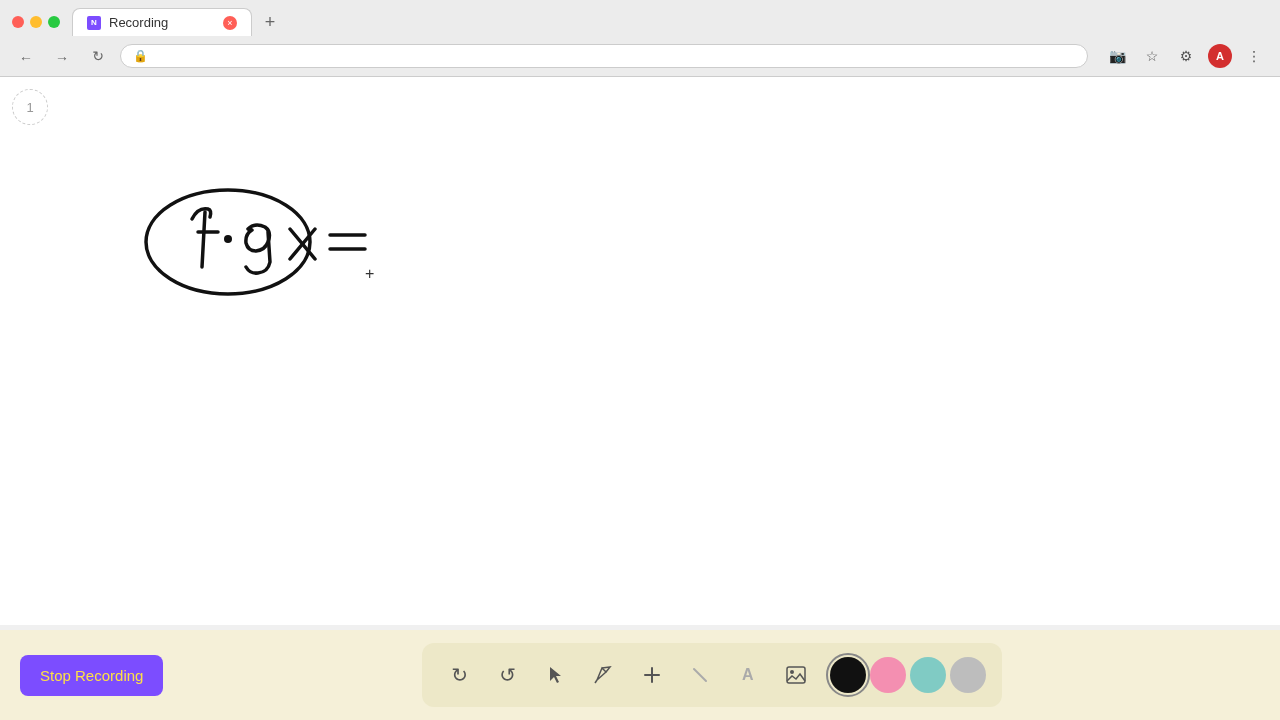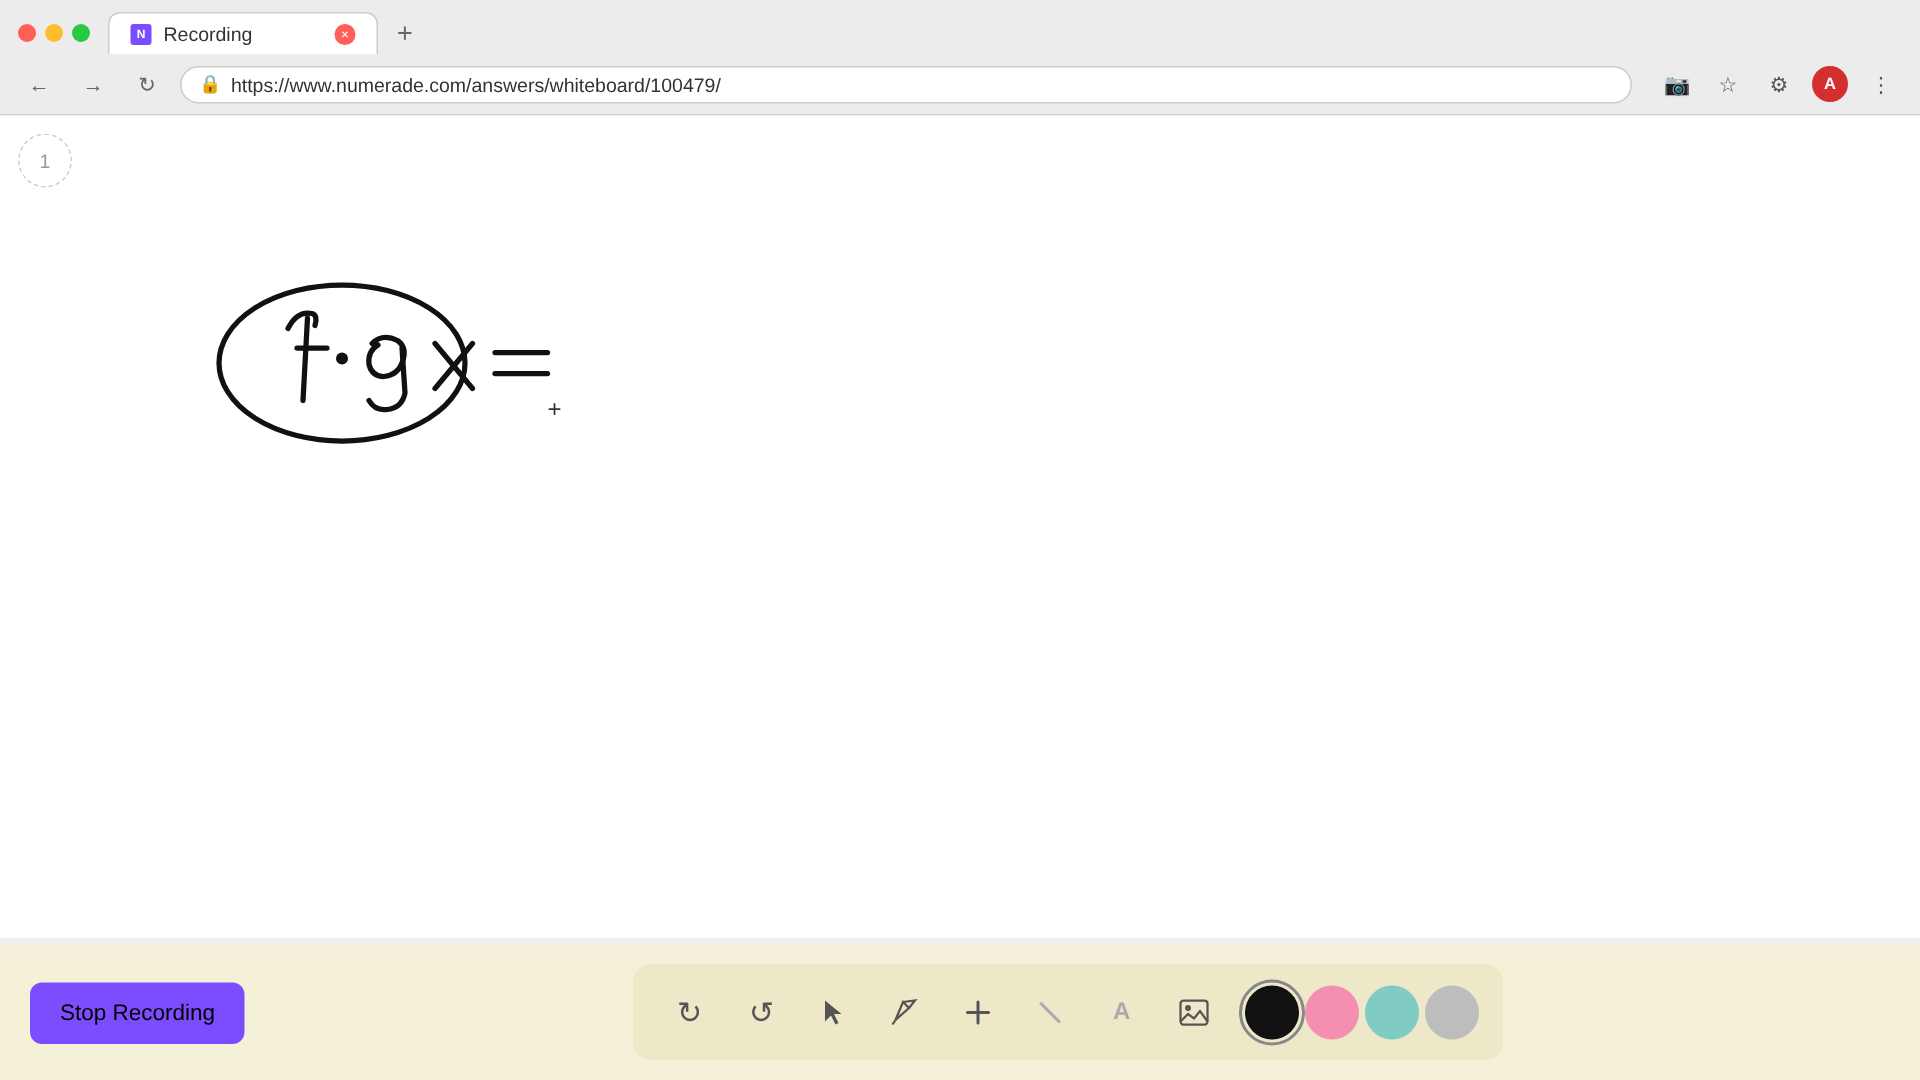--- a/index.html
+++ b/index.html
@@ -215,21 +215,21 @@
       right: 0;
       height: 90px;
       background: #f5f0d8;
       display: flex;
       align-items: center;
       padding: 0 20px;
     }
 
     .stop-recording-btn {
       background: #7c4dff;
-      color: #000000;
+      color: #fde047;
       border: none;
       border-radius: 8px;
       padding: 12px 20px;
       font-size: 15px;
       font-weight: 500;
       cursor: pointer;
       white-space: nowrap;
     }
 
     .toolbar {
@@ -296,21 +296,20 @@
       <div class="tab-new">+</div>
     </div>
   </div>
 
   <div class="nav-bar">
     <div class="nav-btn">←</div>
     <div class="nav-btn">→</div>
     <div class="nav-btn">↻</div>
     <div class="address-bar">
       <span class="lock-icon">🔒</span>
-      <span>https://www.numerade.com/answers/whiteboard/100479/</span>
     </div>
     <div class="browser-actions">
       <div class="browser-action-btn">📷</div>
       <div class="browser-action-btn">☆</div>
       <div class="browser-action-btn">⚙</div>
       <div class="browser-action-btn">
         <div class="avatar-btn">A</div>
       </div>
       <div class="browser-action-btn">⋮</div>
     </div>

